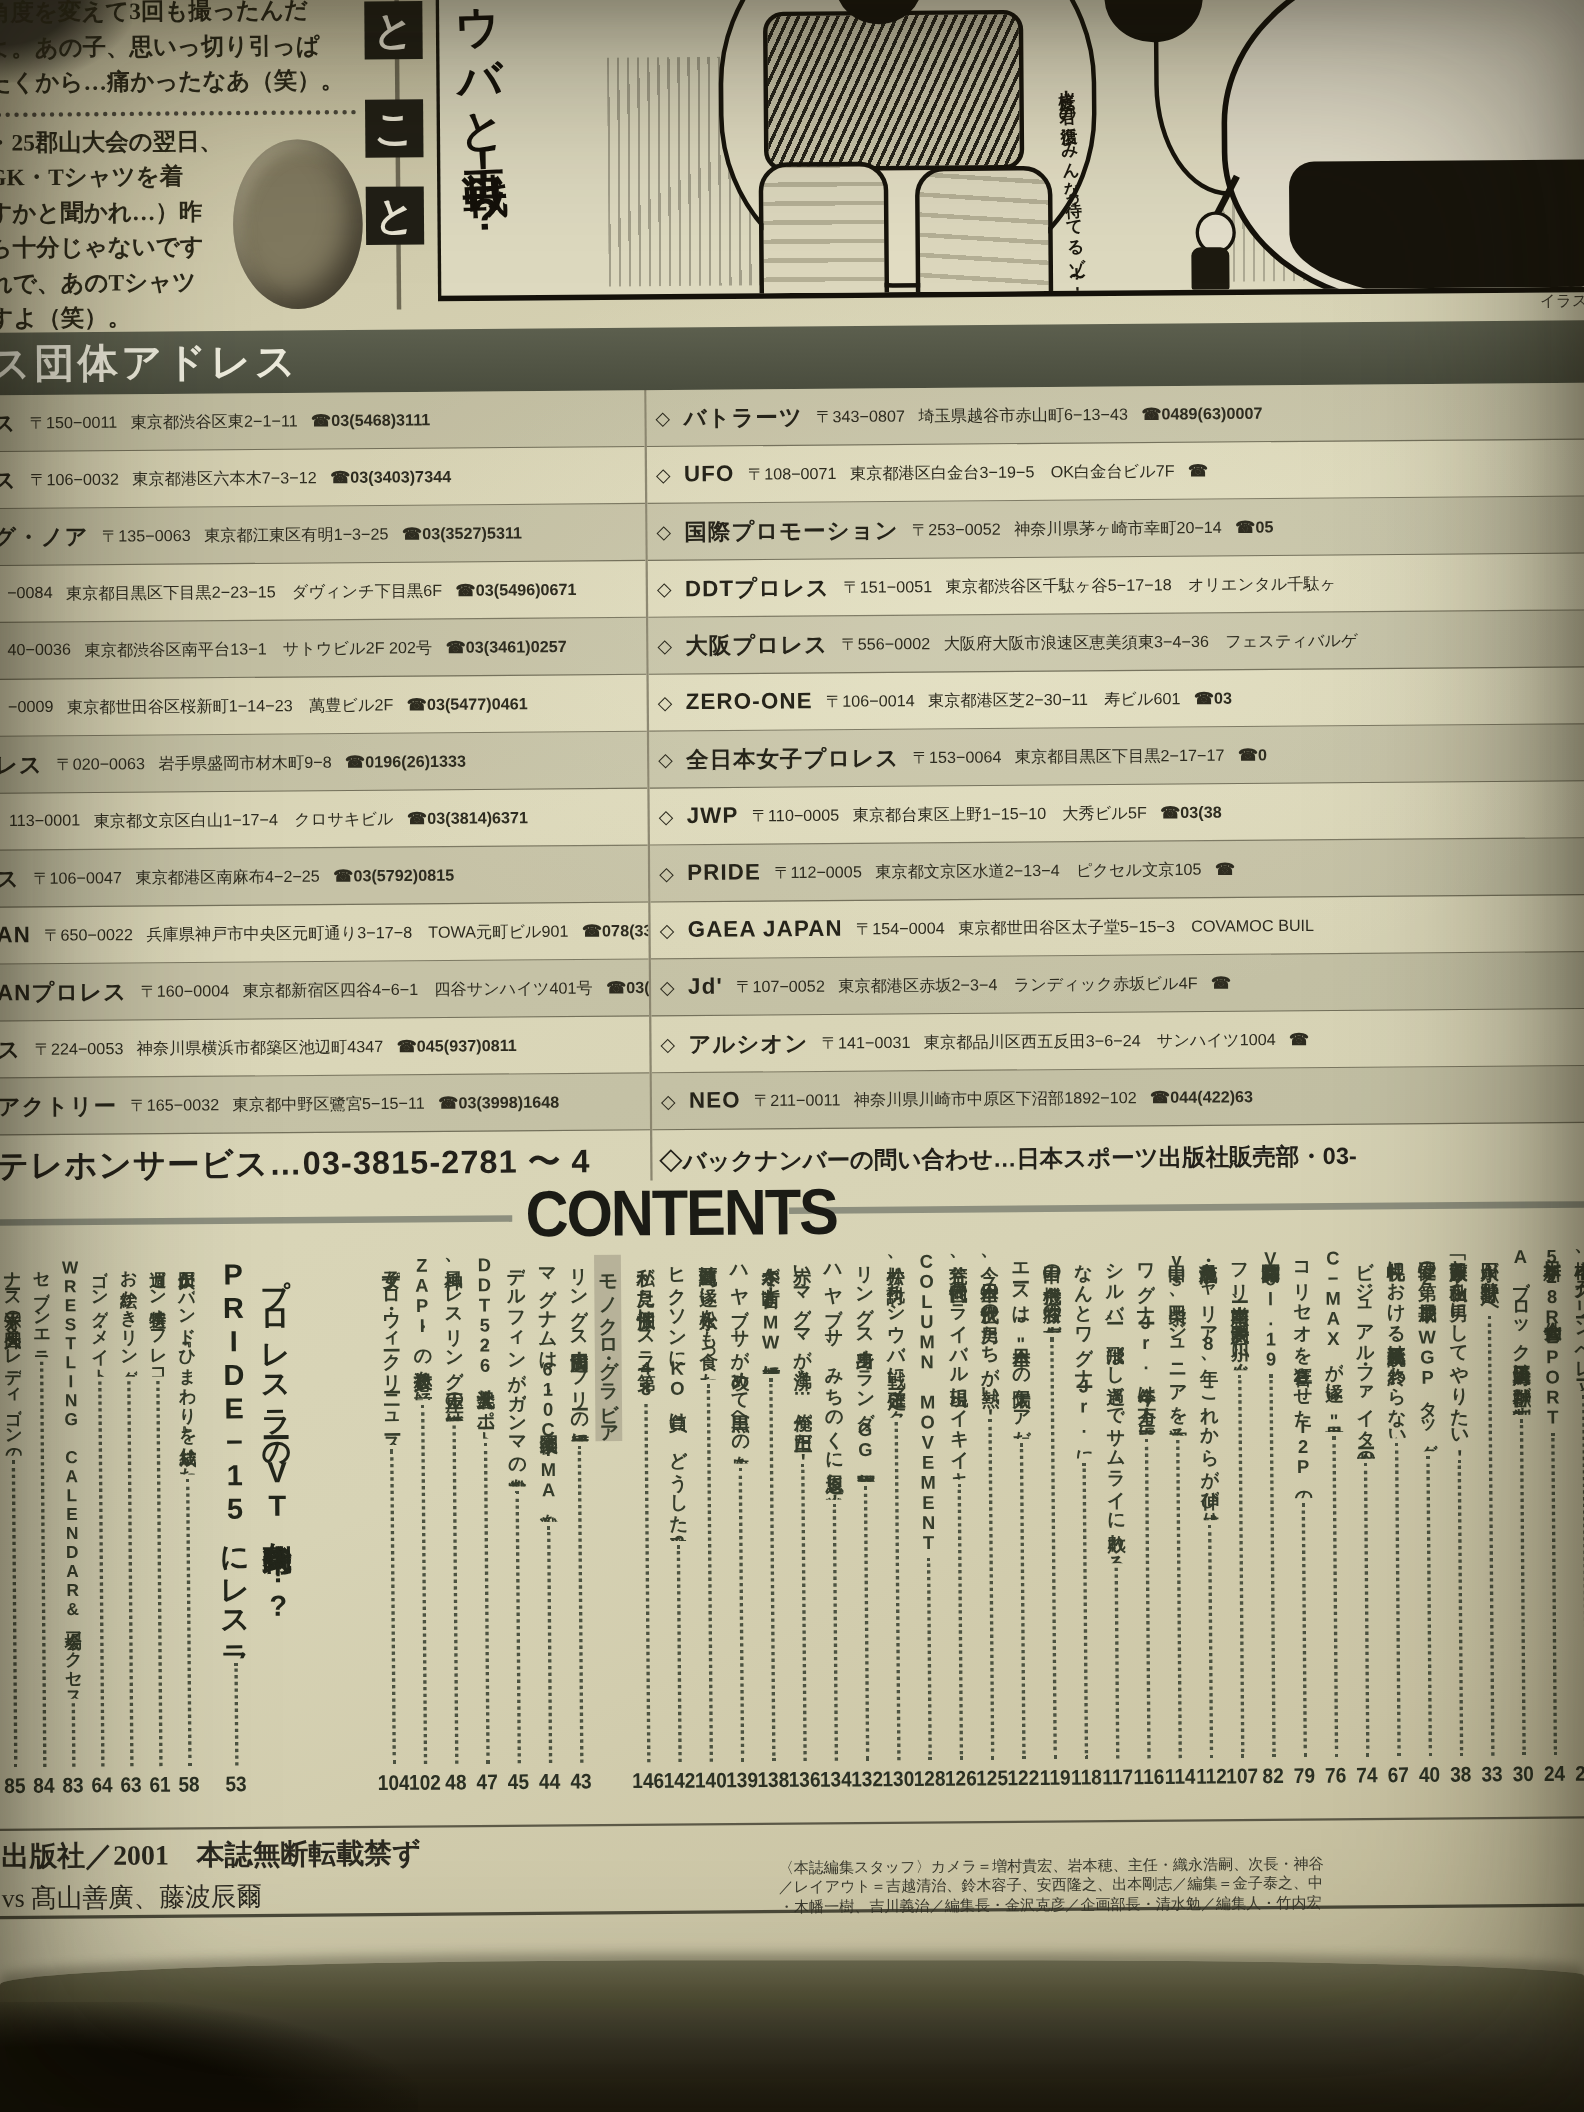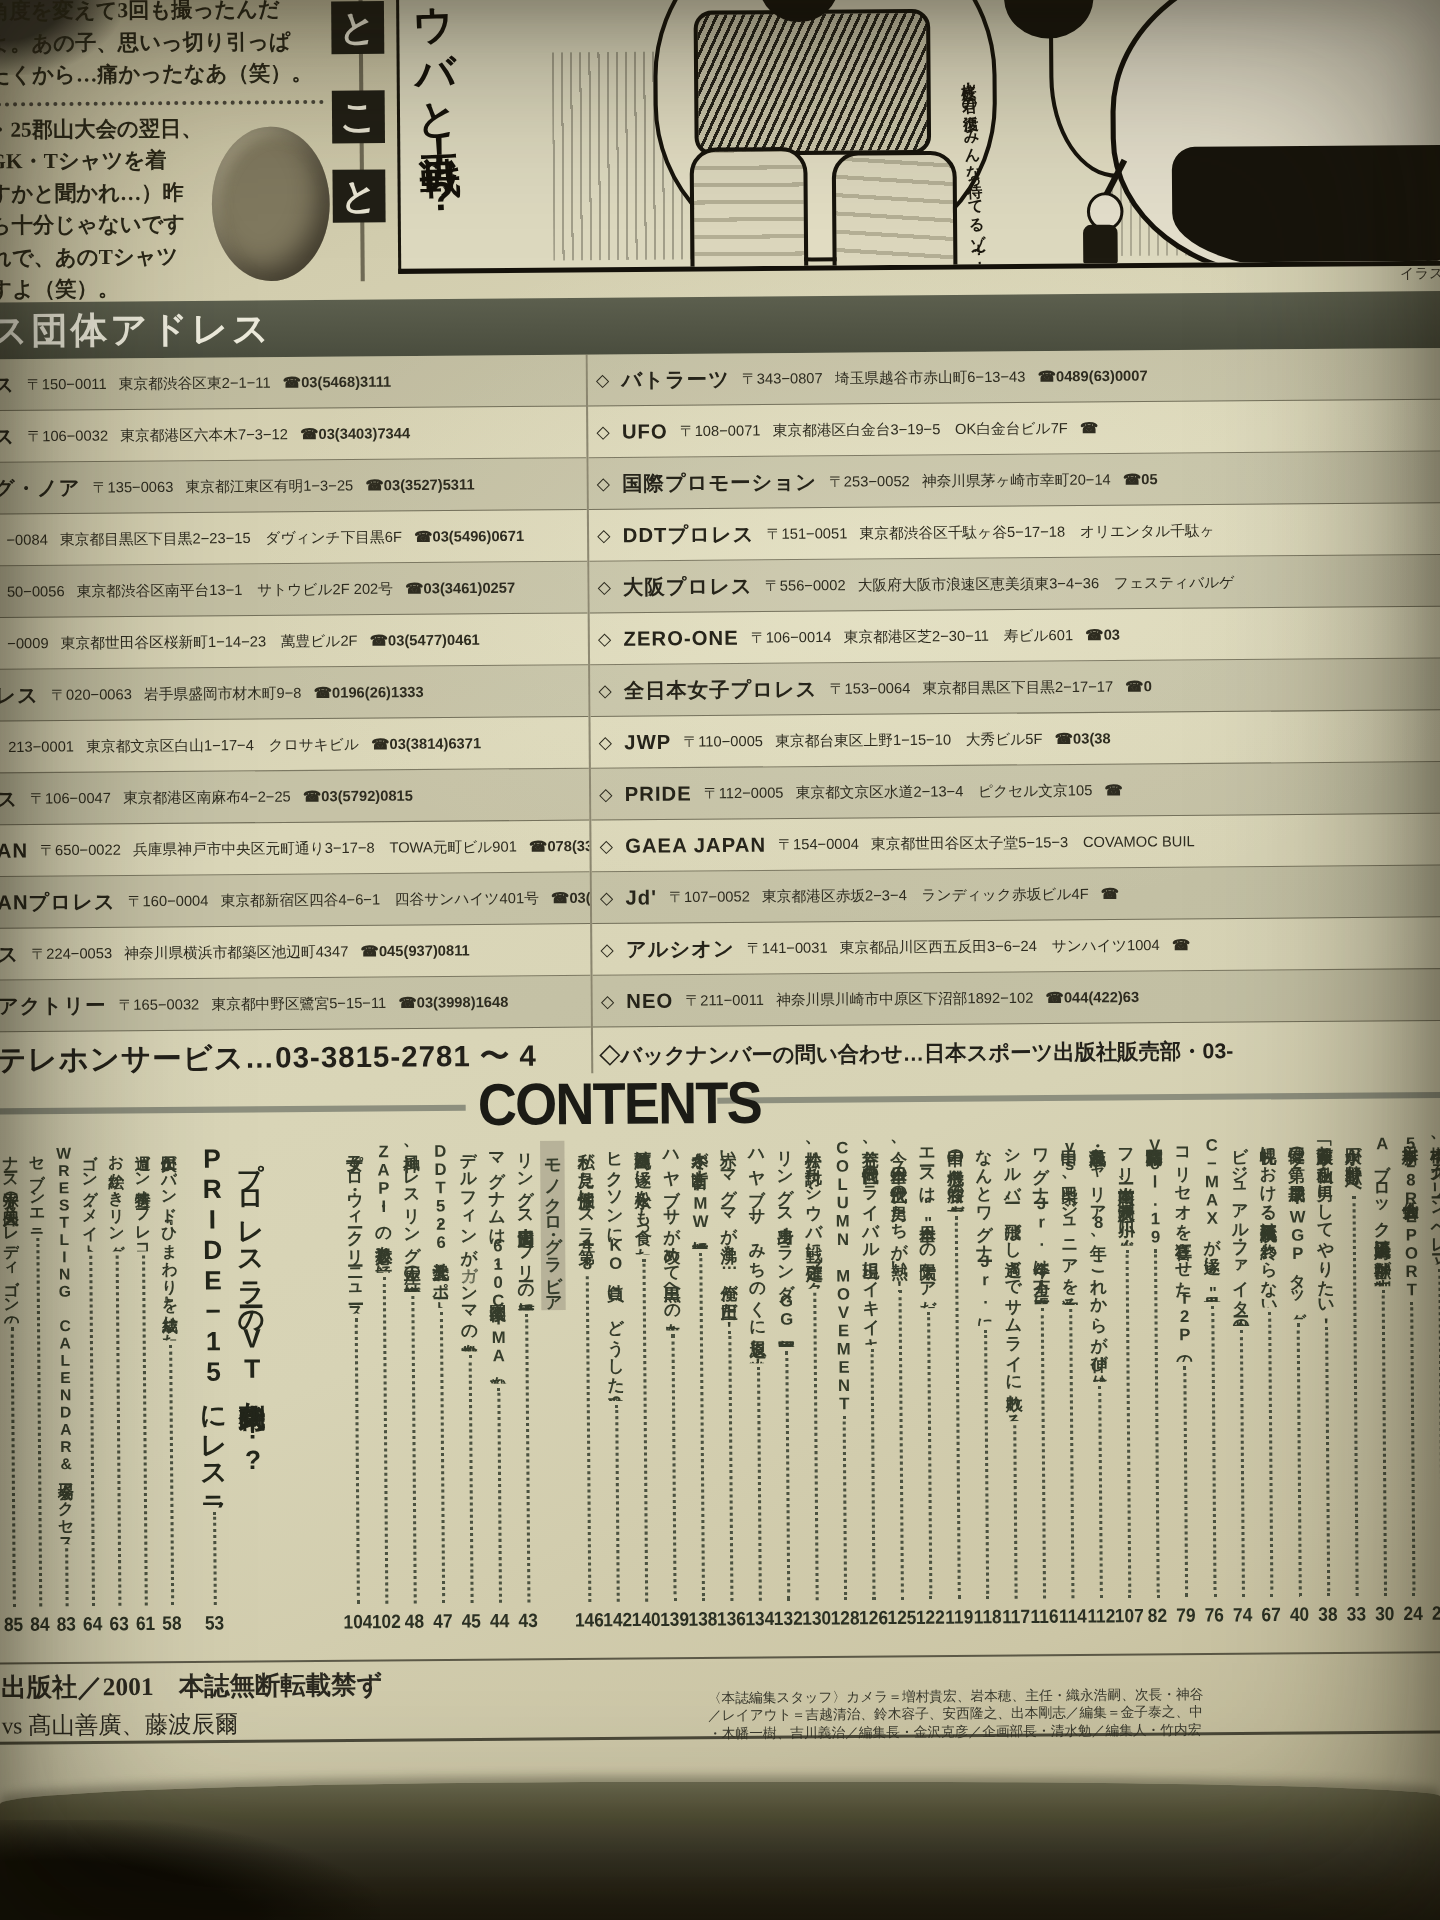--- a/index.html
+++ b/index.html
@@ -230,21 +230,21 @@
 
     <span class="aname"></span>
     <span class="apostal">−0084</span>
     <span class="aaddr">東京都目黒区下目黒2−23−15　ダヴィンチ下目黒6F</span>
     <span class="aphone">☎03(5496)0671</span>
   </div>
 
   <div class="arow shaded">
 
     <span class="aname"></span>
-    <span class="apostal">50−0056</span>
+    <span class="apostal">40−0036</span>
     <span class="aaddr">東京都渋谷区南平台13−1　サトウビル2F 202号</span>
     <span class="aphone">☎03(3461)0257</span>
   </div>
 
   <div class="arow">
 
     <span class="aname"></span>
     <span class="apostal">−0009</span>
     <span class="aaddr">東京都世田谷区桜新町1−14−23　萬豊ビル2F</span>
     <span class="aphone">☎03(5477)0461</span>
@@ -254,21 +254,21 @@
 
     <span class="aname">レス</span>
     <span class="apostal">〒020−0063</span>
     <span class="aaddr">岩手県盛岡市材木町9−8</span>
     <span class="aphone">☎0196(26)1333</span>
   </div>
 
   <div class="arow">
 
     <span class="aname"></span>
-    <span class="apostal">213−0001</span>
+    <span class="apostal">113−0001</span>
     <span class="aaddr">東京都文京区白山1−17−4　クロサキビル</span>
     <span class="aphone">☎03(3814)6371</span>
   </div>
 
   <div class="arow shaded">
 
     <span class="aname">ス</span>
     <span class="apostal">〒106−0047</span>
     <span class="aaddr">東京都港区南麻布4−2−25</span>
     <span class="aphone">☎03(5792)0815</span>

